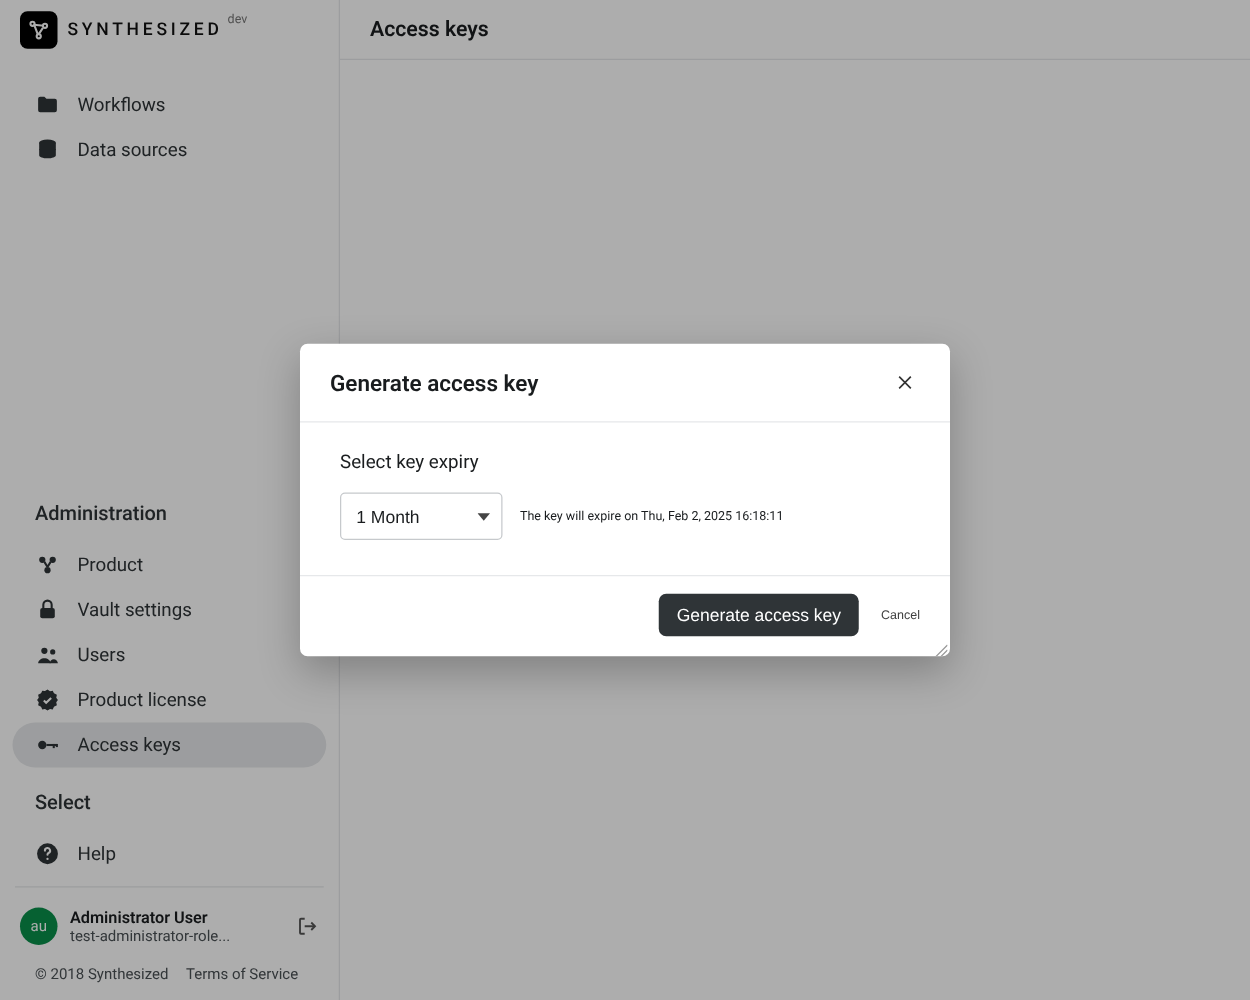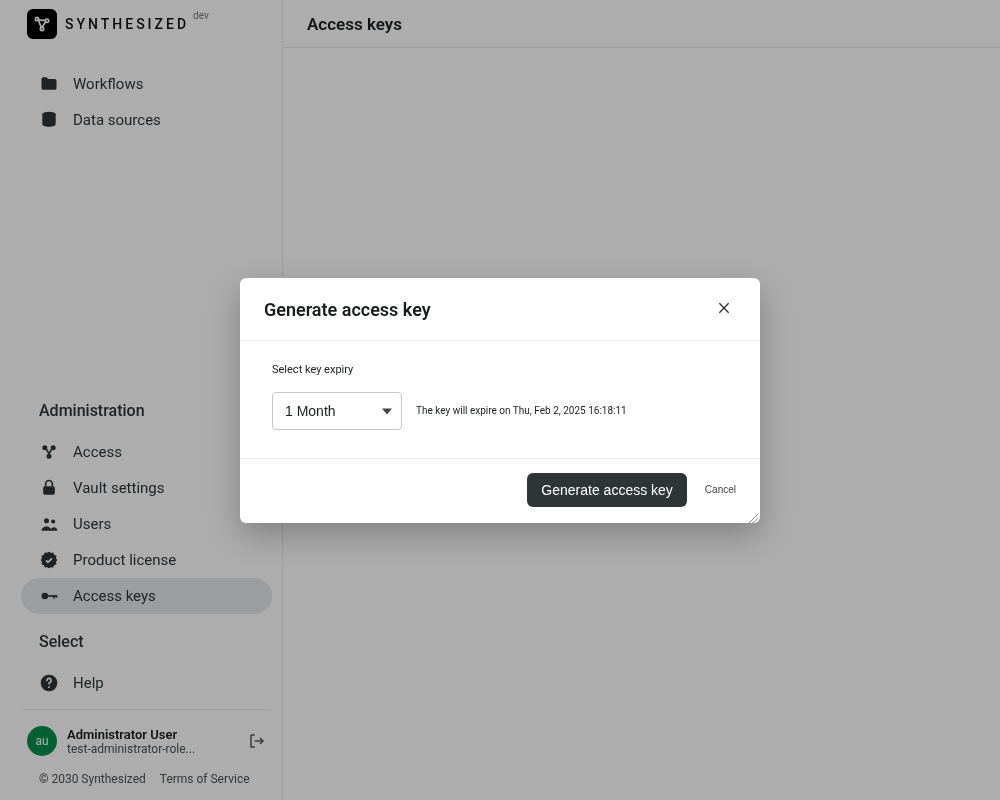--- a/index.html
+++ b/index.html
@@ -1,17 +1,17 @@
 <!DOCTYPE html>
 <html><head>
 <meta charset="utf-8">
 <style>
   * { box-sizing: border-box; margin: 0; padding: 0; }
   html, body { width: 1000px; height: 800px; overflow: hidden; font-family: -apple-system, BlinkMacSystemFont, "Segoe UI", Roboto, Helvetica, Arial, sans-serif; background: #fff; color: #191c1e; }
-  .app { display: flex; width: 1000px; height: 800px; padding-left: 11px; }
+  .app { display: flex; width: 1000px; height: 800px; }
   .sidebar { width: 272px; border-right: 1px solid #e6e8ea; display: flex; flex-direction: column; background: #fff; }
   .brand-row { display: flex; align-items: center; height: 48px; padding: 0 16px; border-bottom: 1px solid transparent; }
   .brand-logo { width: 30px; height: 30px; background: #000; border-radius: 6px; display: inline-flex; align-items: center; justify-content: center; color: #fff; margin-right: 8px; }
   .brand-logo svg { width: 20px; height: 20px; stroke: #fff; fill: none; stroke-width: 2; }
   .brand-name { font-size: 14px; letter-spacing: 3px; font-weight: 500; color: #111; }
   .brand-dev { font-size: 10px; color: #777; margin-left: 4px; position: relative; top: -8px; }
   .nav-section { padding: 8px 0; }
   .nav-top { padding-top: 18px; }
   .nav-item { display: flex; align-items: center; height: 36px; padding: 0 16px 0 28px; cursor: pointer; color: #2f3437; font-size: 15px; }
   .nav-item .icon { width: 20px; height: 20px; margin-right: 14px; color: #2f3437; display: inline-flex; align-items: center; justify-content: center; }
@@ -32,21 +32,21 @@
   .main { flex: 1; display: flex; flex-direction: column; }
   .main-header { height: 48px; border-bottom: 1px solid #e6e8ea; display: flex; align-items: center; padding: 0 24px; }
   .page-title { font-size: 17px; font-weight: 600; color: #1a1d1f; }
   .overlay { position: absolute; inset: 0; width: 1000px; height: 800px; background: rgba(0,0,0,0.32); display: flex; align-items: center; justify-content: center; }
   .modal { width: 520px; background: #fff; border-radius: 6px; box-shadow: 0 12px 32px rgba(0,0,0,0.25); overflow: hidden; position: relative; }
   .modal-header { display: flex; align-items: center; justify-content: space-between; padding: 20px 24px 18px; border-bottom: 1px solid #e6e8ea; }
   .modal-title { font-size: 18px; font-weight: 600; }
   .close-btn { width: 24px; height: 24px; display: inline-flex; align-items: center; justify-content: center; cursor: pointer; color: #333; background: none; border: none; }
   .close-btn svg { width: 16px; height: 16px; stroke: currentColor; stroke-width: 2; fill: none; }
   .modal-body { padding: 22px 32px 28px; }
-  .field-label { font-size: 11px; color: #1a1d1f; margin-bottom: 16px; }
+  .field-label { font-size: 15px; color: #1a1d1f; margin-bottom: 16px; }
   .row { display: flex; align-items: center; gap: 14px; }
   .select { position: relative; }
   .select select { appearance: none; -webkit-appearance: none; font-size: 14px; padding: 10px 36px 10px 12px; border: 1px solid #c6c9cc; border-radius: 4px; background: #fff; color: #1a1d1f; min-width: 130px; }
   .select .caret { position: absolute; right: 10px; top: 50%; transform: translateY(-50%); pointer-events: none; color: #444; }
   .select .caret svg { width: 10px; height: 10px; fill: currentColor; }
   .expiry-text { font-size: 10px; color: #1a1d1f; }
   .modal-footer { border-top: 1px solid #e6e8ea; padding: 14px 24px 16px; display: flex; justify-content: flex-end; gap: 18px; align-items: center; }
   .btn-primary { background: #2f3437; color: #fff; border: none; border-radius: 6px; padding: 9px 14px; font-size: 14px; font-weight: 500; cursor: pointer; }
   .btn-text { background: none; border: none; color: #404040; font-size: 10px; cursor: pointer; }
   .resize-handle { position: absolute; right: 2px; bottom: 2px; width: 12px; height: 12px; color: #999; pointer-events: none; }
@@ -97,21 +97,21 @@
     <div class="nav-section">
       <div class="nav-item">
         <span class="icon">
             <svg viewBox="0 0 24 24">
               <circle cx="7" cy="7" r="3"></circle>
               <circle cx="17" cy="7" r="3"></circle>
               <circle cx="12" cy="17" r="3"></circle>
               <path d="M9 9l3 5M15 9l-3 5" stroke="currentColor" stroke-width="2" fill="none"></path>
             </svg>
           </span>
-        <span>Access</span>
+        <span>Product</span>
       </div>
       <div class="nav-item">
         <span class="icon">
             <svg viewBox="0 0 24 24">
               <rect x="5" y="10" width="14" height="10" rx="2"></rect>
               <path d="M8 10V7a4 4 0 0 1 8 0v3" fill="none" stroke="currentColor" stroke-width="2"></path>
             </svg>
           </span>
         <span>Vault settings</span>
       </div>
@@ -171,21 +171,21 @@
       <span class="logout-icon">
         <svg viewBox="0 0 24 24">
             <path d="M9 4H5a1 1 0 0 0-1 1v14a1 1 0 0 0 1 1h4"></path>
             <path d="M16 16l4-4-4-4"></path>
             <path d="M20 12H9"></path>
           </svg>
       </span>
     </div>
 
     <div class="footer">
-      <span>© 2030 Synthesized</span>
+      <span>© 2018 Synthesized</span>
       <span class="tos">Terms of Service</span>
     </div>
   </aside>
 
   <main class="main">
     <div class="main-header">
       <h1 class="page-title">Access keys</h1>
     </div>
   </main>
 </div>

